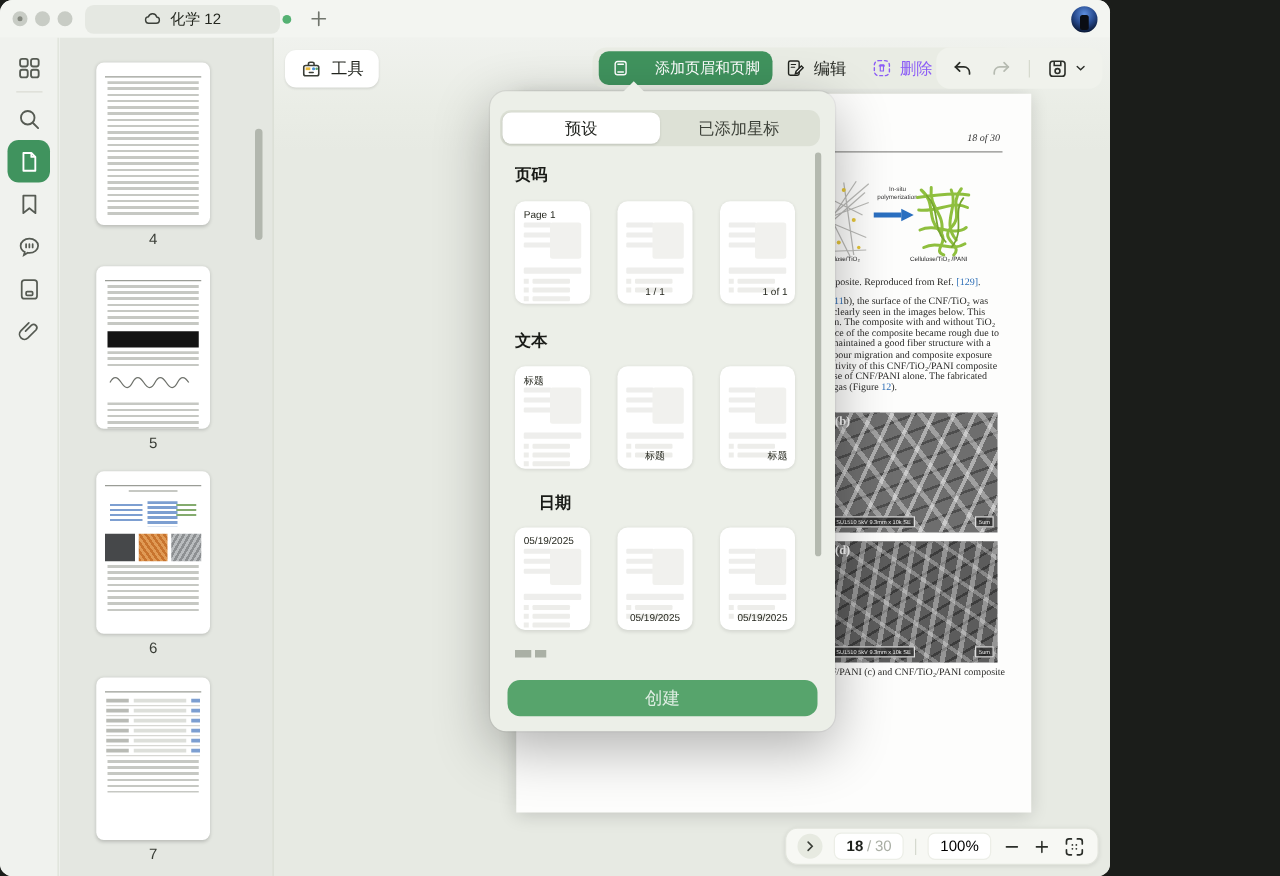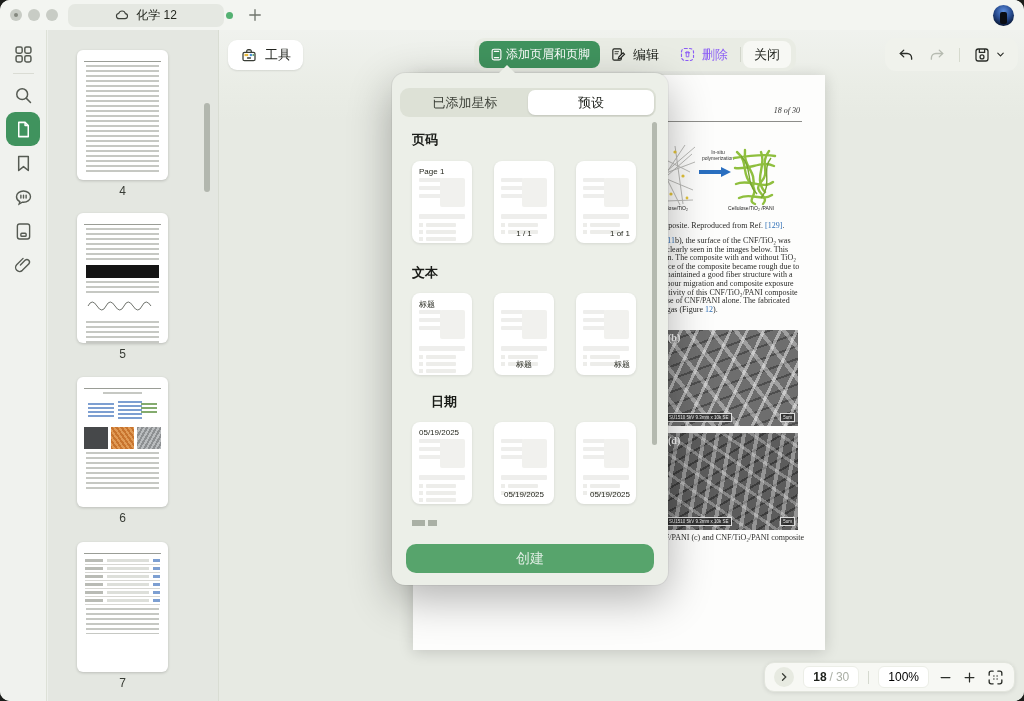--- a/index.html
+++ b/index.html
@@ -1,17 +1,17 @@
 <!DOCTYPE html>
 <html><head>
 <meta charset="utf-8">
 <style>
   * { margin:0; padding:0; box-sizing:border-box; }
   body { background:#1b1d1a; font-family:"Liberation Sans", sans-serif; }
-  .window { position:relative; width:1024px; height:701px; background:#eef0ec;
+  .window { position:relative; width:888px; height:701px; background:#eef0ec;
             border-radius:10px; overflow:hidden; }
 
   
   .titlebar { position:absolute; top:0; left:0; right:0; height:30px; background:#f3f5f1; z-index:10; }
   .traffic { position:absolute; top:9px; width:12px; height:12px; border-radius:50%; background:#c8ccc5; }
   .traffic .dot { position:absolute; left:4px; top:4px; width:4px; height:4px; border-radius:50%; background:#84887f; }
   .tab { position:absolute; left:68px; top:4px; width:156px; height:23px; background:#e5e8e2;
          border-radius:7px; display:flex; align-items:center; justify-content:center; gap:6px;
          color:#24271f; font-size:12px; }
   .tab svg { width:15px; height:15px; color:#3c403a; }
@@ -63,21 +63,21 @@
             background:linear-gradient(to bottom,#f0f2ee 0px,#eaede6 55px,#e7eae3 90px); }
 
   
   .btn-tools { position:absolute; left:9px; top:10px; height:30px; border-radius:9px; background:#fff;
                box-shadow:0 1px 2px rgba(0,0,0,.1); display:flex; align-items:center; gap:7px; padding:0 12px;
                font-size:13px; color:#22251f; z-index:20; }
   .btn-tools svg { width:18px; height:18px; }
   .tb-cluster { position:absolute; left:255px; top:8px; height:33px; border-radius:11px; background:#e9ece4;
                 display:flex; align-items:center; padding:0 5px; z-index:20; }
   .btn-green { height:27px; border-radius:8px; background:#40935e; color:#fff; display:flex; align-items:center;
-               gap:2px; padding:0 10px; font-size:12px; }
+               gap:20px; padding:0 10px; font-size:12px; }
   .btn-green svg { width:15px; height:15px; }
   .tb-item { display:flex; align-items:center; gap:6px; padding:0 10px; font-size:13px; color:#22251f; height:27px; }
   .tb-item svg { width:17px; height:17px; }
   .tb-item.disabled { color:#8b5cf6; }
   .tb-sep { width:1px; height:15px; background:#d2d6cb; margin:0 2px; }
   .btn-close { height:27px; border-radius:8px; background:#f7f8f4; display:flex; align-items:center;
                padding:0 11px; font-size:13px; color:#22251f; }
   .undo-cluster { position:absolute; right:6px; top:8px; height:33px; border-radius:11px; background:#f0f2ec;
                   display:flex; align-items:center; gap:13px; padding:0 12px; z-index:20; }
   .undo-cluster svg { width:18px; height:18px; }
@@ -452,22 +452,22 @@
         <circle cx="10" cy="10" r="0.9" fill="currentColor" stroke="none"></circle>
           <circle cx="14" cy="10" r="0.9" fill="currentColor" stroke="none"></circle>
         <circle cx="10" cy="14" r="0.9" fill="currentColor" stroke="none"></circle>
           <circle cx="14" cy="14" r="0.9" fill="currentColor" stroke="none"></circle>
       </svg>
     </div>
   </div>
 
   <div class="popover">
     <div class="seg">
+      <div class="seg-item active">预设</div>
       <div class="seg-item">已添加星标</div>
-      <div class="seg-item active">预设</div>
     </div>
     <div id="pop-sections">
         <div class="pop-section-title" style="top: 58px;">页码</div>
         <div class="preset-card" style="left: 20px; top: 88px;">
           <div class="ph-line" style="top:17px"></div>
           <div class="ph-line" style="top:25px"></div>
           <div class="ph-line" style="top:33px"></div>
           <div class="ph-block"></div>
           <div class="ph-wide"></div>
           <div class="ph-row" style="top:62px">

